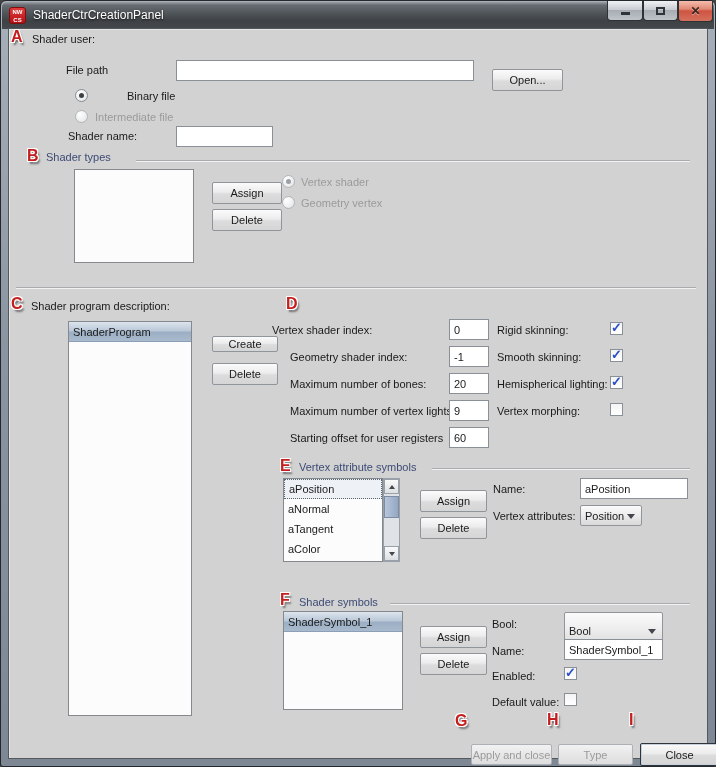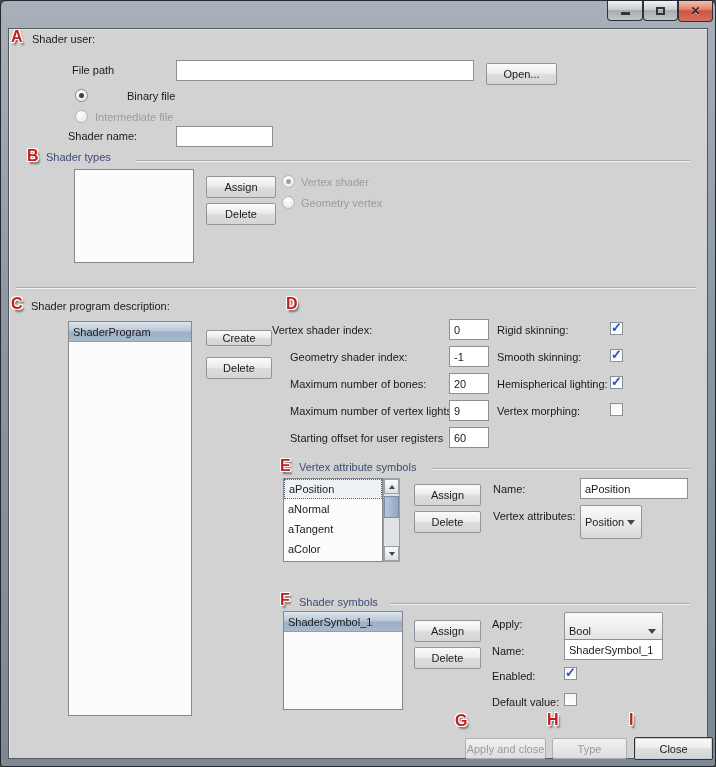--- a/index.html
+++ b/index.html
@@ -58,21 +58,21 @@
     text-shadow:-1px -1px 0 #fff,1px -1px 0 #fff,-1px 1px 0 #fff,1px 1px 0 #fff,2px 3px 2px rgba(70,70,70,.75);
   }
   .input{
     position:absolute;box-sizing:border-box;border:1px solid #8a9097;background:#fff;
     font-family:"Liberation Sans",sans-serif;font-size:11px;color:#1a1a1a;padding:1px 4px;margin:0;outline:none;
   }
   .btn{
     position:absolute;box-sizing:border-box;border:1px solid #8f959b;border-radius:2px;
     background:linear-gradient(180deg,#fbfbfb 0%,#ececec 45%,#dcdcdc 55%,#d5d5d5 100%);
     font-family:"Liberation Sans",sans-serif;font-size:11px;color:#1a1a1a;
-    display:flex;align-items:center;justify-content:center;padding:0;margin:4px;
+    display:flex;align-items:center;justify-content:center;padding:0;margin:10px;
   }
   .btn.disabled{color:#9b9b9b;border-color:#adb1b5;
     background:linear-gradient(180deg,#f2f2f2 0%,#e7e7e7 50%,#dedede 100%);}
   .btn.default{border:1px solid #2f353c;box-shadow:inset 0 0 0 1px #c6d0da;}
   .listbox{position:absolute;background:#fcfcfc;border:1px solid #85898e;box-sizing:border-box;overflow:hidden;}
   .list-item{height:20px;line-height:20px;padding:0 4px;white-space:nowrap;box-sizing:border-box;}
   .list-item.sel{
     background:linear-gradient(180deg,#dde5ee 0%,#bac8d8 45%,#9cafc5 55%,#a9bacd 100%);
     border-bottom:1px solid #8ba0b8;
   }
@@ -91,57 +91,64 @@
     border:1px solid #878d94;background:radial-gradient(circle at 35% 30%,#ffffff 0%,#e9ebed 70%,#d8dadd 100%);
   }
   .radio.checked::after{
     content:"";position:absolute;left:3px;top:3px;width:5px;height:5px;border-radius:50%;background:#3c4146;
   }
   .radio.disabled{border-color:#b2b6ba;}
   .radio.disabled::after{background:#9aa0a6;}
   .dd{
     position:absolute;box-sizing:border-box;border:1px solid #8f959b;border-radius:2px;
     background:linear-gradient(180deg,#fbfbfb 0%,#ececec 50%,#d8d8d8 100%);
-    display:flex;align-items:center;padding:16px 4px;font-size:11px;color:#1a1a1a;
+    display:flex;align-items:center;padding:3px 4px;font-size:11px;color:#1a1a1a;
   }
   .dd-arrow{
     position:absolute;right:6px;top:50%;margin-top:-2px;width:0;height:0;
     border-left:4px solid transparent;border-right:4px solid transparent;border-top:5px solid #43474c;
   }
   
   .sb{position:absolute;width:17px;background:#dfe3e8;border:1px solid #9aa0a7;box-sizing:border-box;}
   .sb-btn{position:absolute;left:0;width:15px;height:15px;box-sizing:border-box;border:1px solid #9aa0a7;
     background:linear-gradient(180deg,#fafafa,#dcdfe3);display:flex;align-items:center;justify-content:center;}
   .sb-thumb{position:absolute;left:0;width:15px;box-sizing:border-box;border:1px solid #7d8ca3;
     background:linear-gradient(90deg,#b7c6db,#93a7c4);}
   .tri-up{width:0;height:0;border-left:3px solid transparent;border-right:3px solid transparent;border-bottom:4px solid #43474c;}
   .tri-down{width:0;height:0;border-left:3px solid transparent;border-right:3px solid transparent;border-top:4px solid #43474c;}
 </style>
 </head>
 <body>
 
 <div class="window">
 
+  <div class="titlebar">
+    <div class="app-icon">
+      <div>NW</div>
+      <div>CS</div>
+    </div>
+    <div class="title-text">ShaderCtrCreationPanel</div>
+  </div>
   <div class="cap-btn" style="left:606px;width:36px;">
     <div class="glyph-min"></div>
   </div>
   <div class="cap-btn" style="left:642px;width:35px;">
     <div class="glyph-max"></div>
   </div>
   <div class="cap-btn close" style="left:677px;width:35px;">
     <div class="glyph-close">✕</div>
   </div>
 
   <div class="client"></div>
 </div>
 
 <div class="marker" style="left:11px;top:29px;">A</div>
 <div class="lbl" style="left:32px;top:33px;">Shader user:</div>
 
-<div class="lbl" style="left:72px;top:64px;">File path</div>
+<div class="lbl" style="left:66px;top:64px;">File path</div>
 <input class="input" style="left: 176px; top: 60px; width: 298px; height: 21px;" value="">
 <button class="btn" style="left:482px;top:59px;width:71px;height:22px;">Open...</button>
 
 <div class="radio checked" style="left:75px;top:89px;"></div>
 <div class="lbl" style="left:95px;top:90px;padding-left:32px;">Binary file</div>
 <div class="radio disabled" style="left:75px;top:110px;"></div>
 <div class="lbl dim" style="left:95px;top:111px;">Intermediate file</div>
 
 <div class="lbl" style="left:68px;top:130px;">Shader name:</div>
 <input class="input" style="left: 176px; top: 126px; width: 97px; height: 21px;" value="">
@@ -225,21 +232,21 @@
 <div class="marker" style="left:280px;top:592px;">F</div>
 <div class="group-title" style="left:299px;top:596px;">Shader symbols</div>
 <div class="hline" style="left:390px;top:603px;width:300px;"></div>
 
 <div class="listbox" style="left:283px;top:611px;width:120px;height:99px;">
   <div class="list-item sel">ShaderSymbol_1</div>
 </div>
 <button class="btn" style="left:410px;top:616px;width:67px;height:22px;">Assign</button>
 <button class="btn" style="left:410px;top:643px;width:67px;height:22px;">Delete</button>
 
-<div class="lbl" style="left:492px;top:618px;">Apply:</div>
+<div class="lbl" style="left:492px;top:618px;">Bool:</div>
 <div class="dd" style="left:564px;top:612px;width:99px;height:37px;">
   <span>Bool</span>
   <div class="dd-arrow"></div>
 </div>
 <div class="lbl" style="left:492px;top:645px;">Name:</div>
 <input class="input" style="left: 564px; top: 639px; width: 99px; height: 21px;" value="ShaderSymbol_1">
 <div class="lbl" style="left:492px;top:670px;">Enabled:</div>
 <div class="checkbox checked" style="left:564px;top:667px;"></div>
 <div class="lbl" style="left:492px;top:696px;">Default value:</div>
 <div class="checkbox" style="left:564px;top:693px;"></div>

